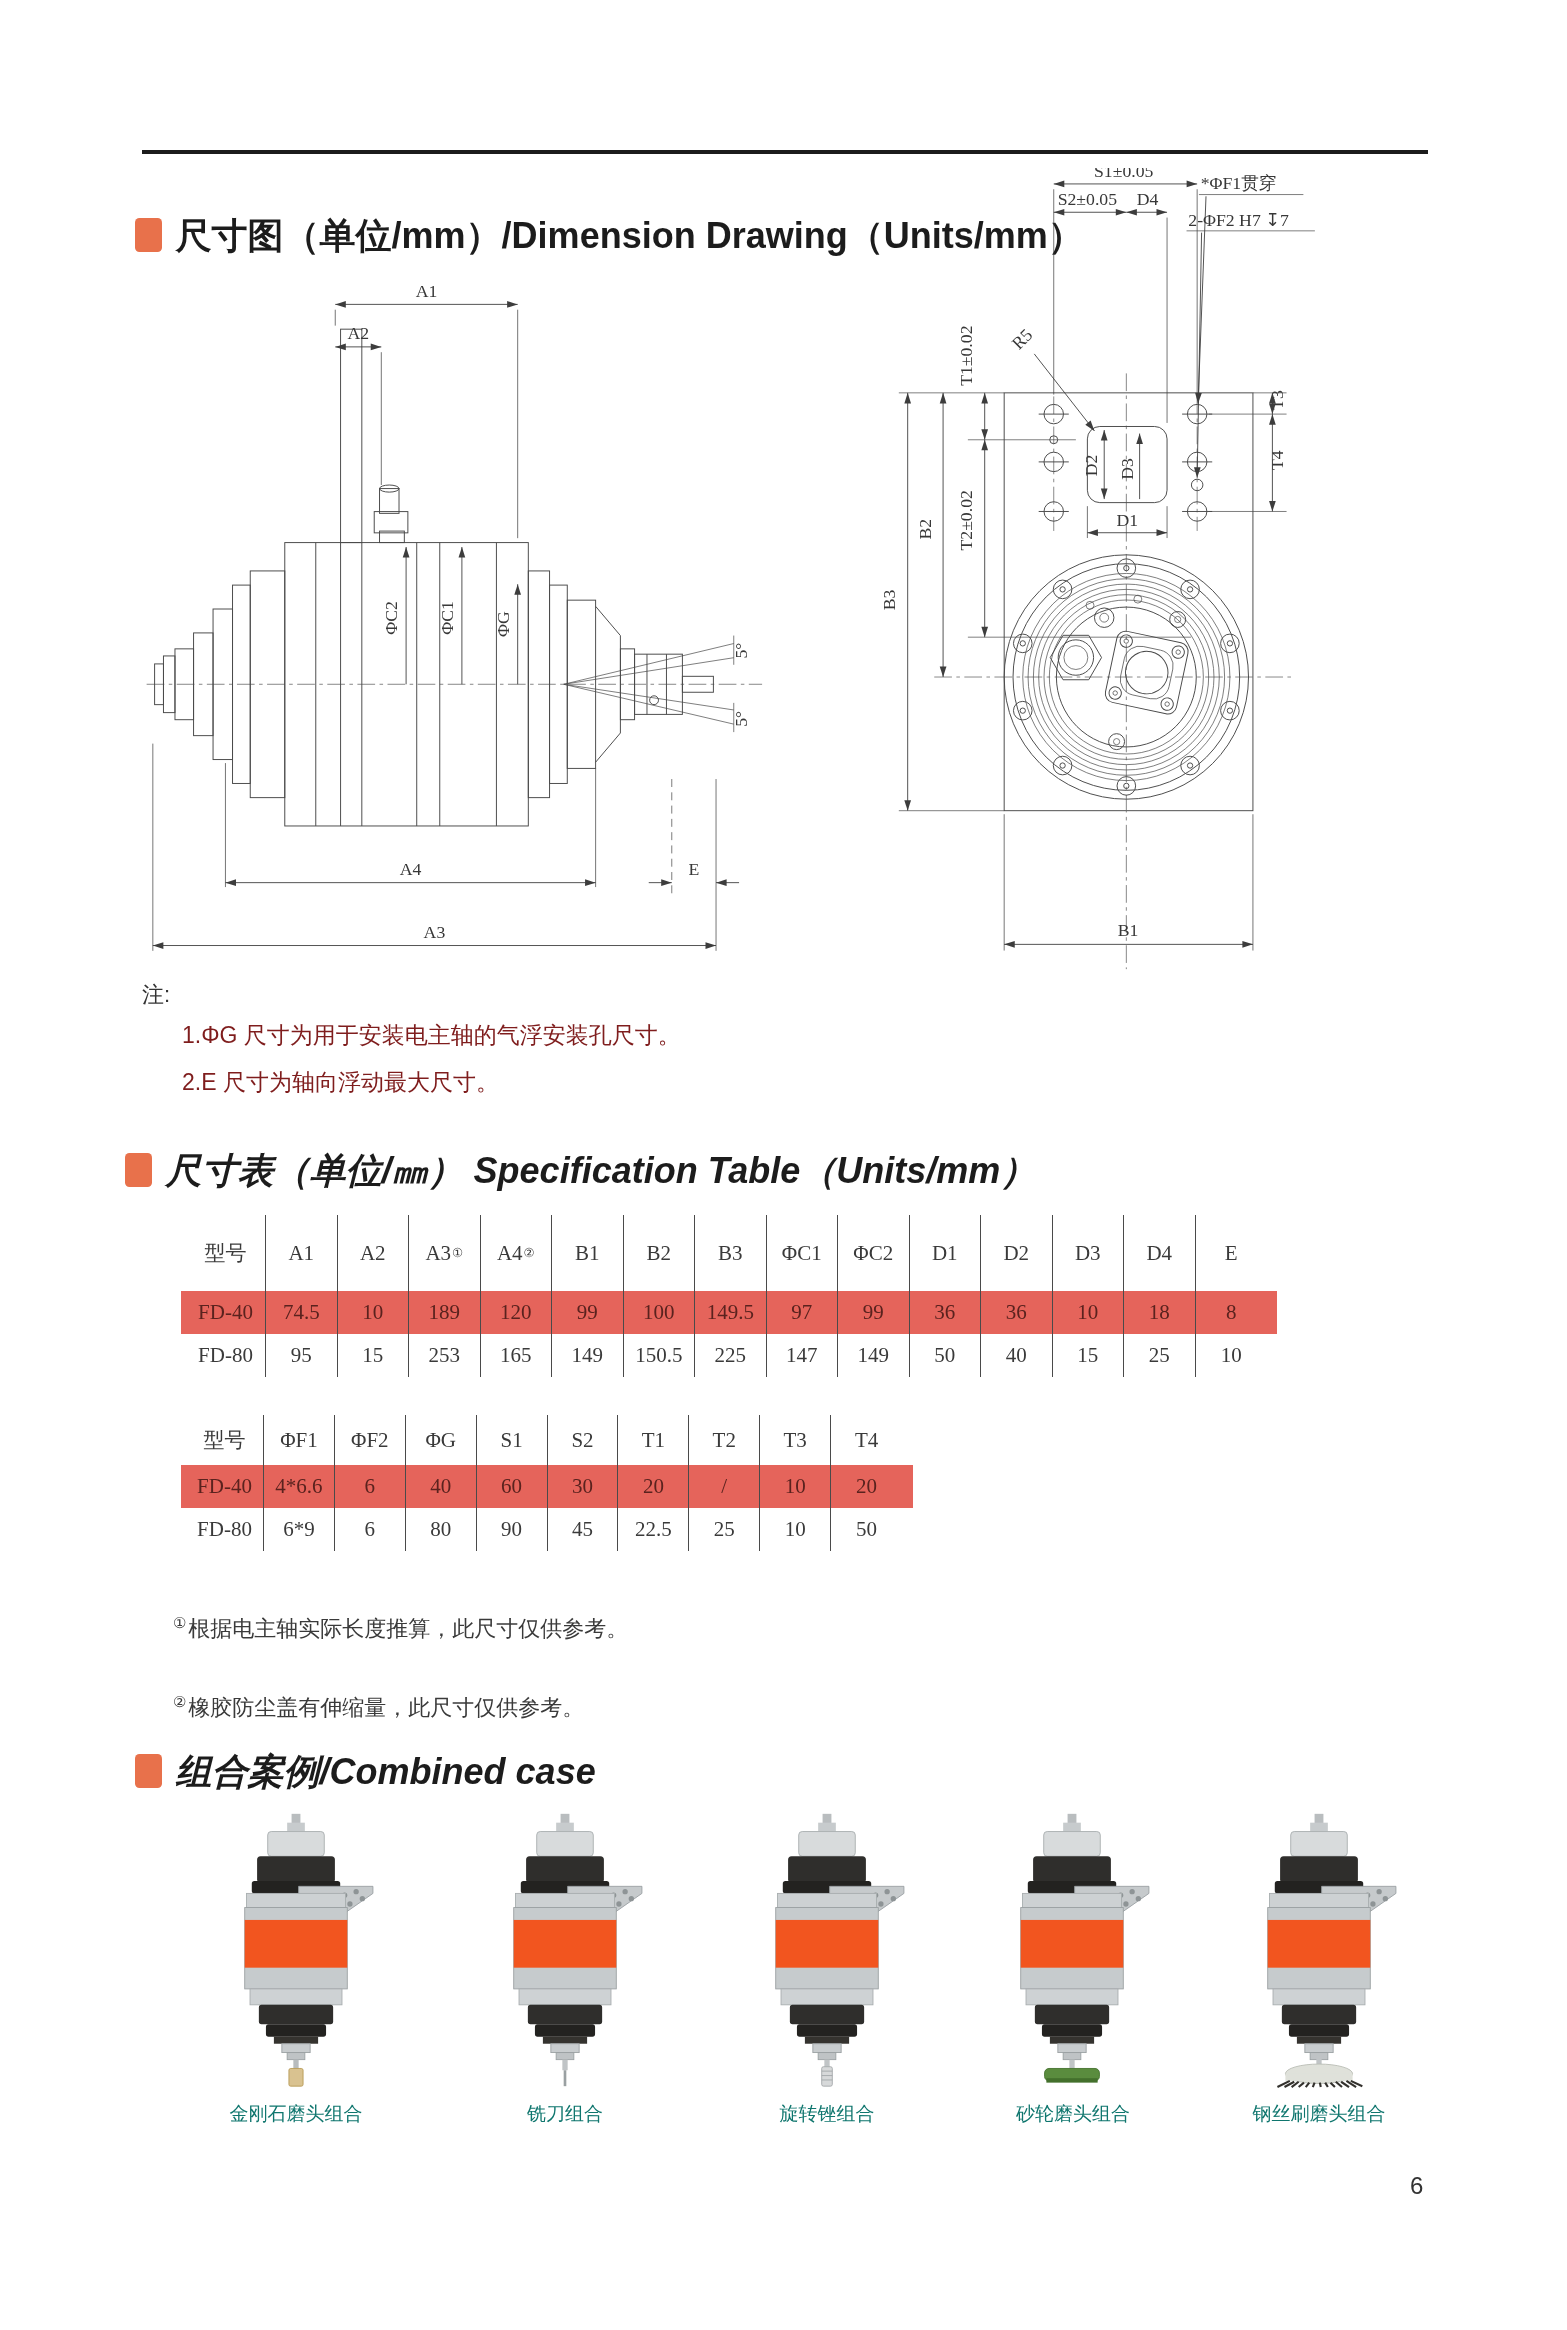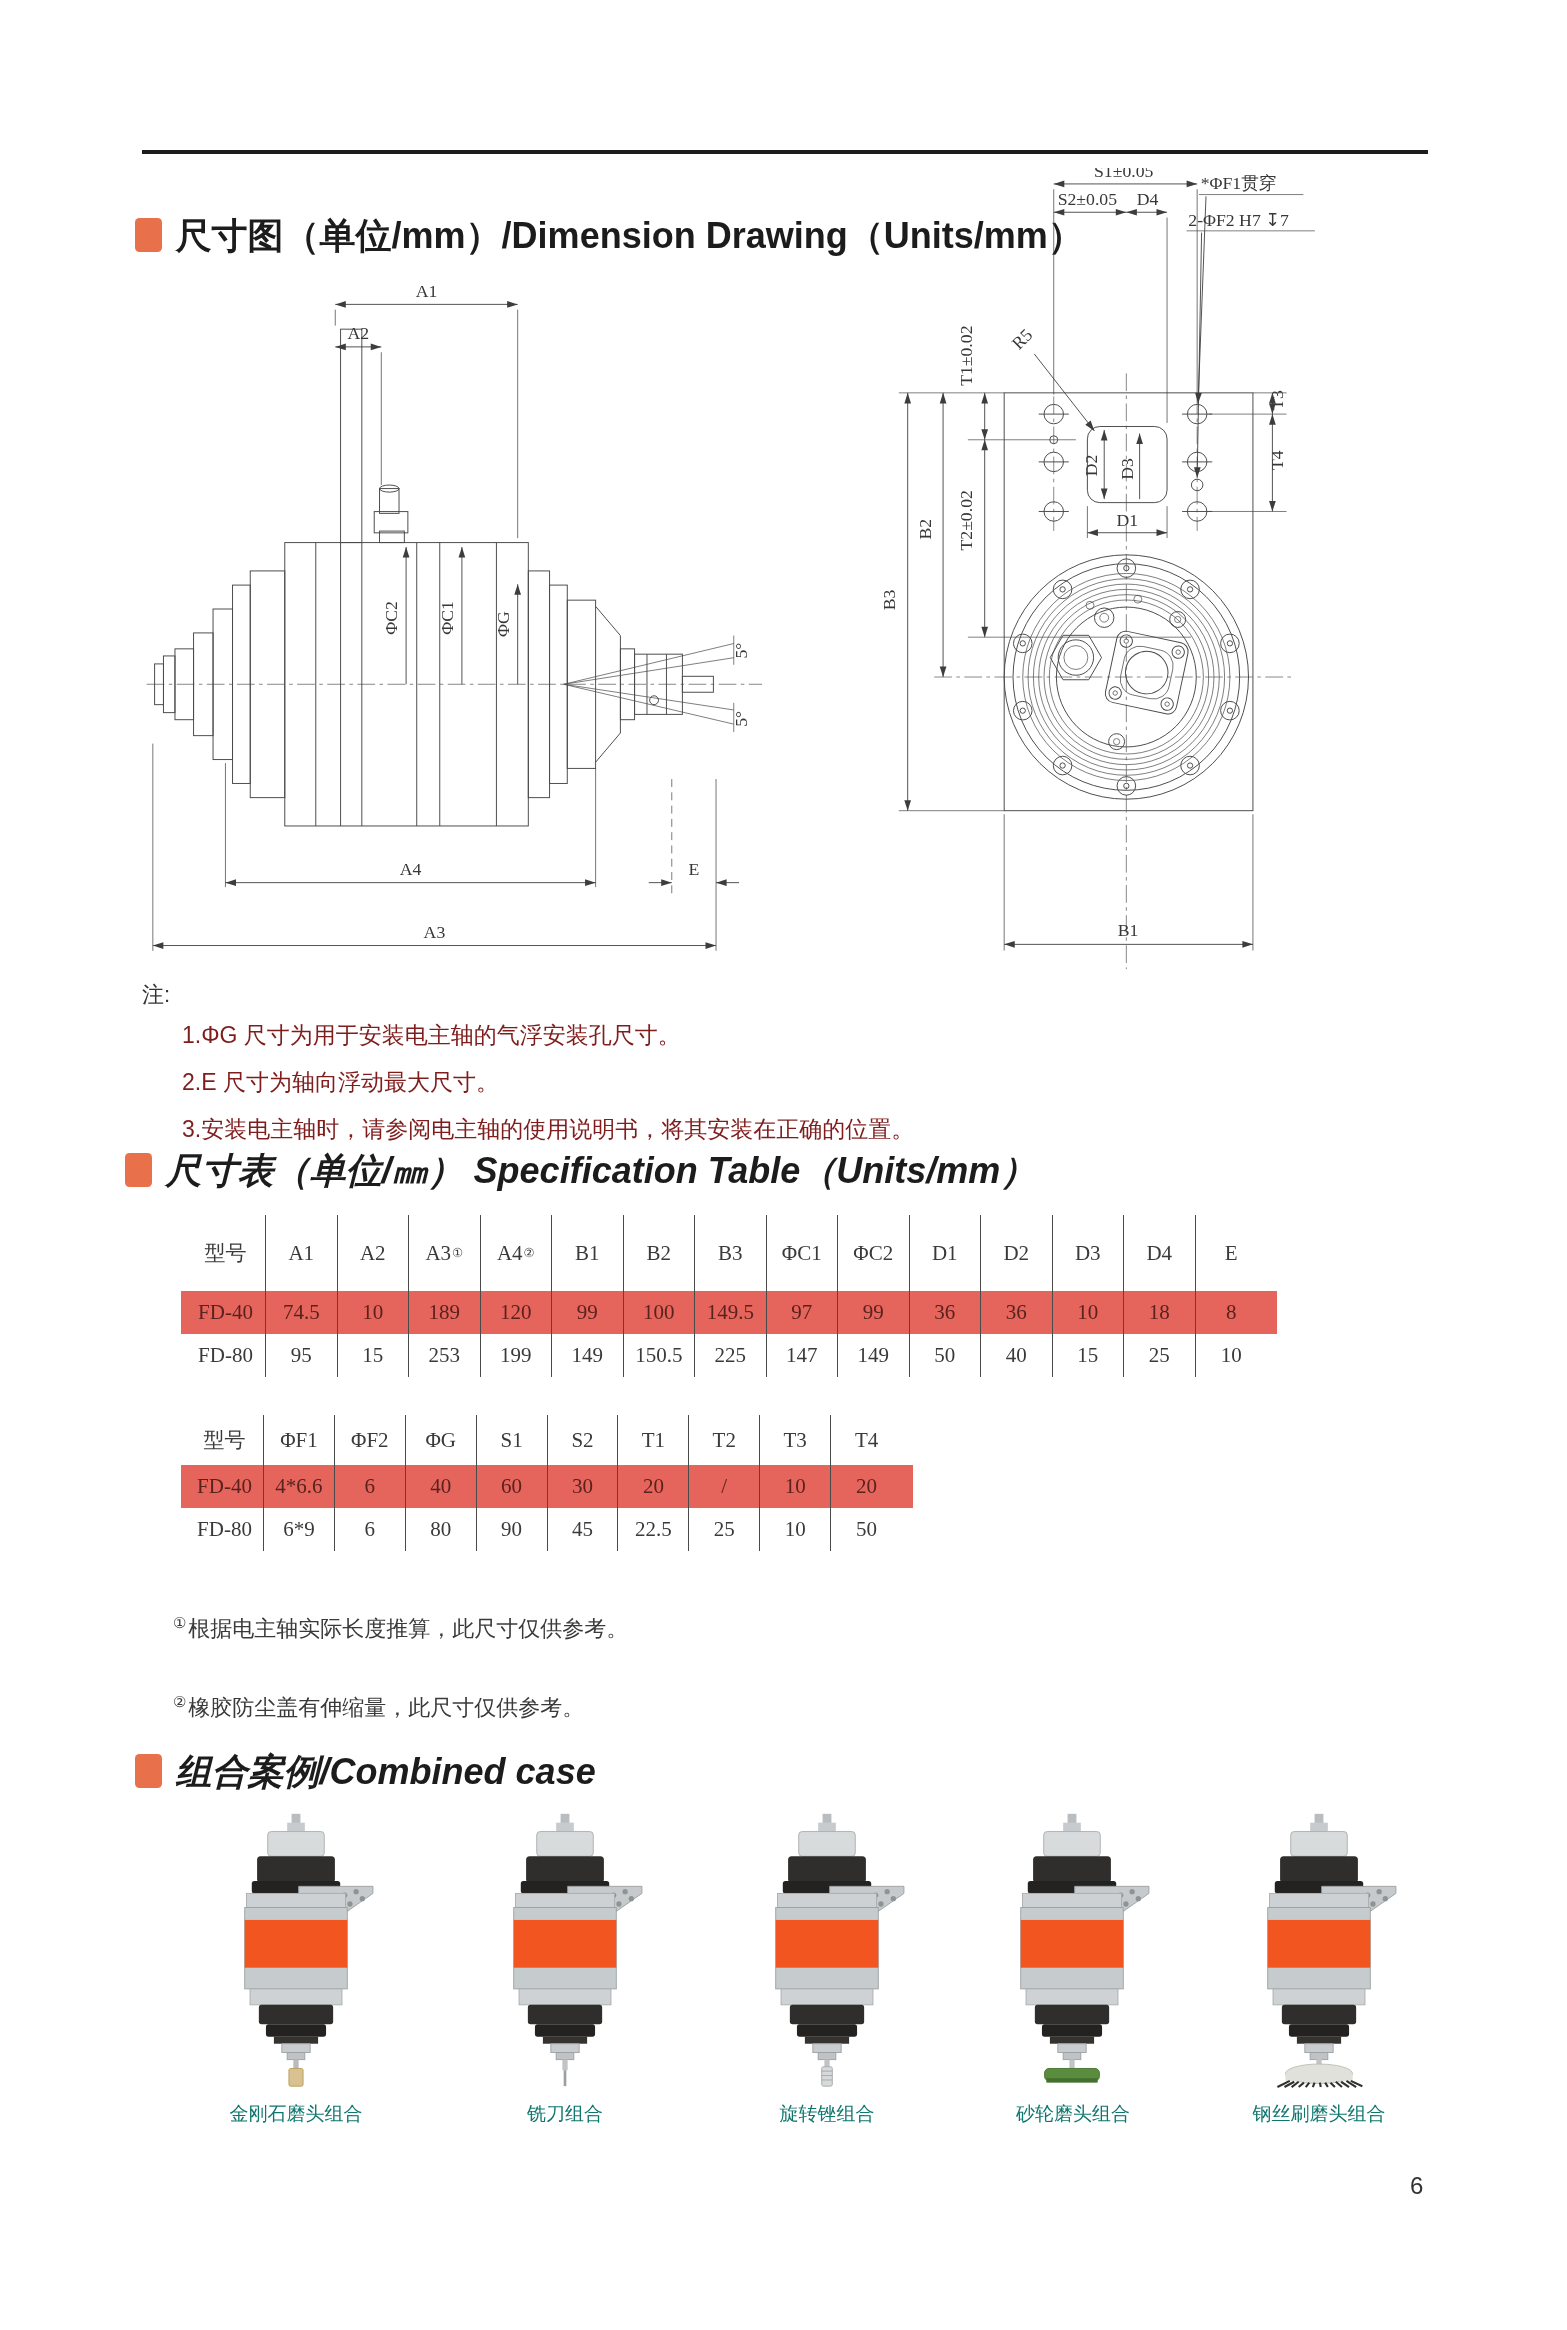--- a/index.html
+++ b/index.html
@@ -288,21 +288,20 @@
 
     <line class="ext" x1="149" y1="730" x2="149" y2="884"></line>
     <line class="ext" x1="430" y1="730" x2="430" y2="884"></line>
     <line class="dim" x1="149" y1="877" x2="430" y2="877"></line>
     <text class="dt" x="289" y="868">B1</text>
   </svg>
 
   <div class="notelabel">注:</div>
   <div class="noteitem" style="top:1020px;">1.ΦG 尺寸为用于安装电主轴的气浮安装孔尺寸。</div>
   <div class="noteitem" style="top:1067px;">2.E 尺寸为轴向浮动最大尺寸。</div>
-  <div class="noteitem" style="top:1114px;">3.安装电主轴时，请参阅电主轴的使用说明书，将其安装在正确的位置。</div>
 
   <div class="sechead" style="left:125px;top:1153px;font-style:italic;">
     <div class="bullet"></div>
     <div class="sectitle">尺寸表（单位/㎜）  Specification Table（Units/mm）</div>
   </div>
 
   <div class="spectable" style="left:186px;top:1215px;width:1081px;height:161px;">
     <div class="redband" style="left:-5.3px;top:76px;width:1096px;height:43px;"></div>
     <div class="grid" style="grid-template-columns:80px repeat(14,1fr);grid-template-rows:76px 43px 43px;">
       <div class="cell">型号</div>
@@ -340,21 +339,21 @@
       <div class="cell hlrow">36</div>
       <div class="cell hlrow">36</div>
       <div class="cell hlrow">10</div>
       <div class="cell hlrow">18</div>
       <div class="cell hlrow lastcol">8</div>
 
       <div class="cell">FD-80</div>
       <div class="cell">95</div>
       <div class="cell">15</div>
       <div class="cell">253</div>
-      <div class="cell">199</div>
+      <div class="cell">165</div>
       <div class="cell">149</div>
       <div class="cell">150.5</div>
       <div class="cell">225</div>
       <div class="cell">147</div>
       <div class="cell">149</div>
       <div class="cell">50</div>
       <div class="cell">40</div>
       <div class="cell">15</div>
       <div class="cell">25</div>
       <div class="cell lastcol">10</div>

